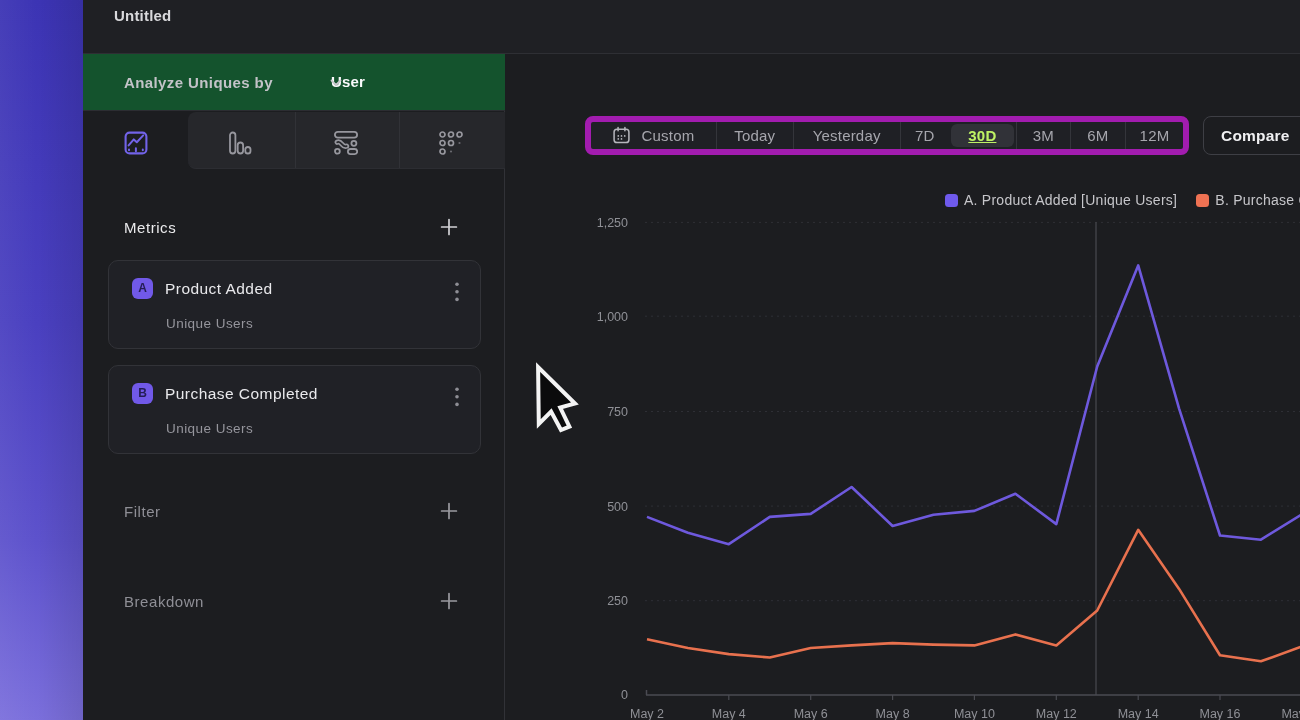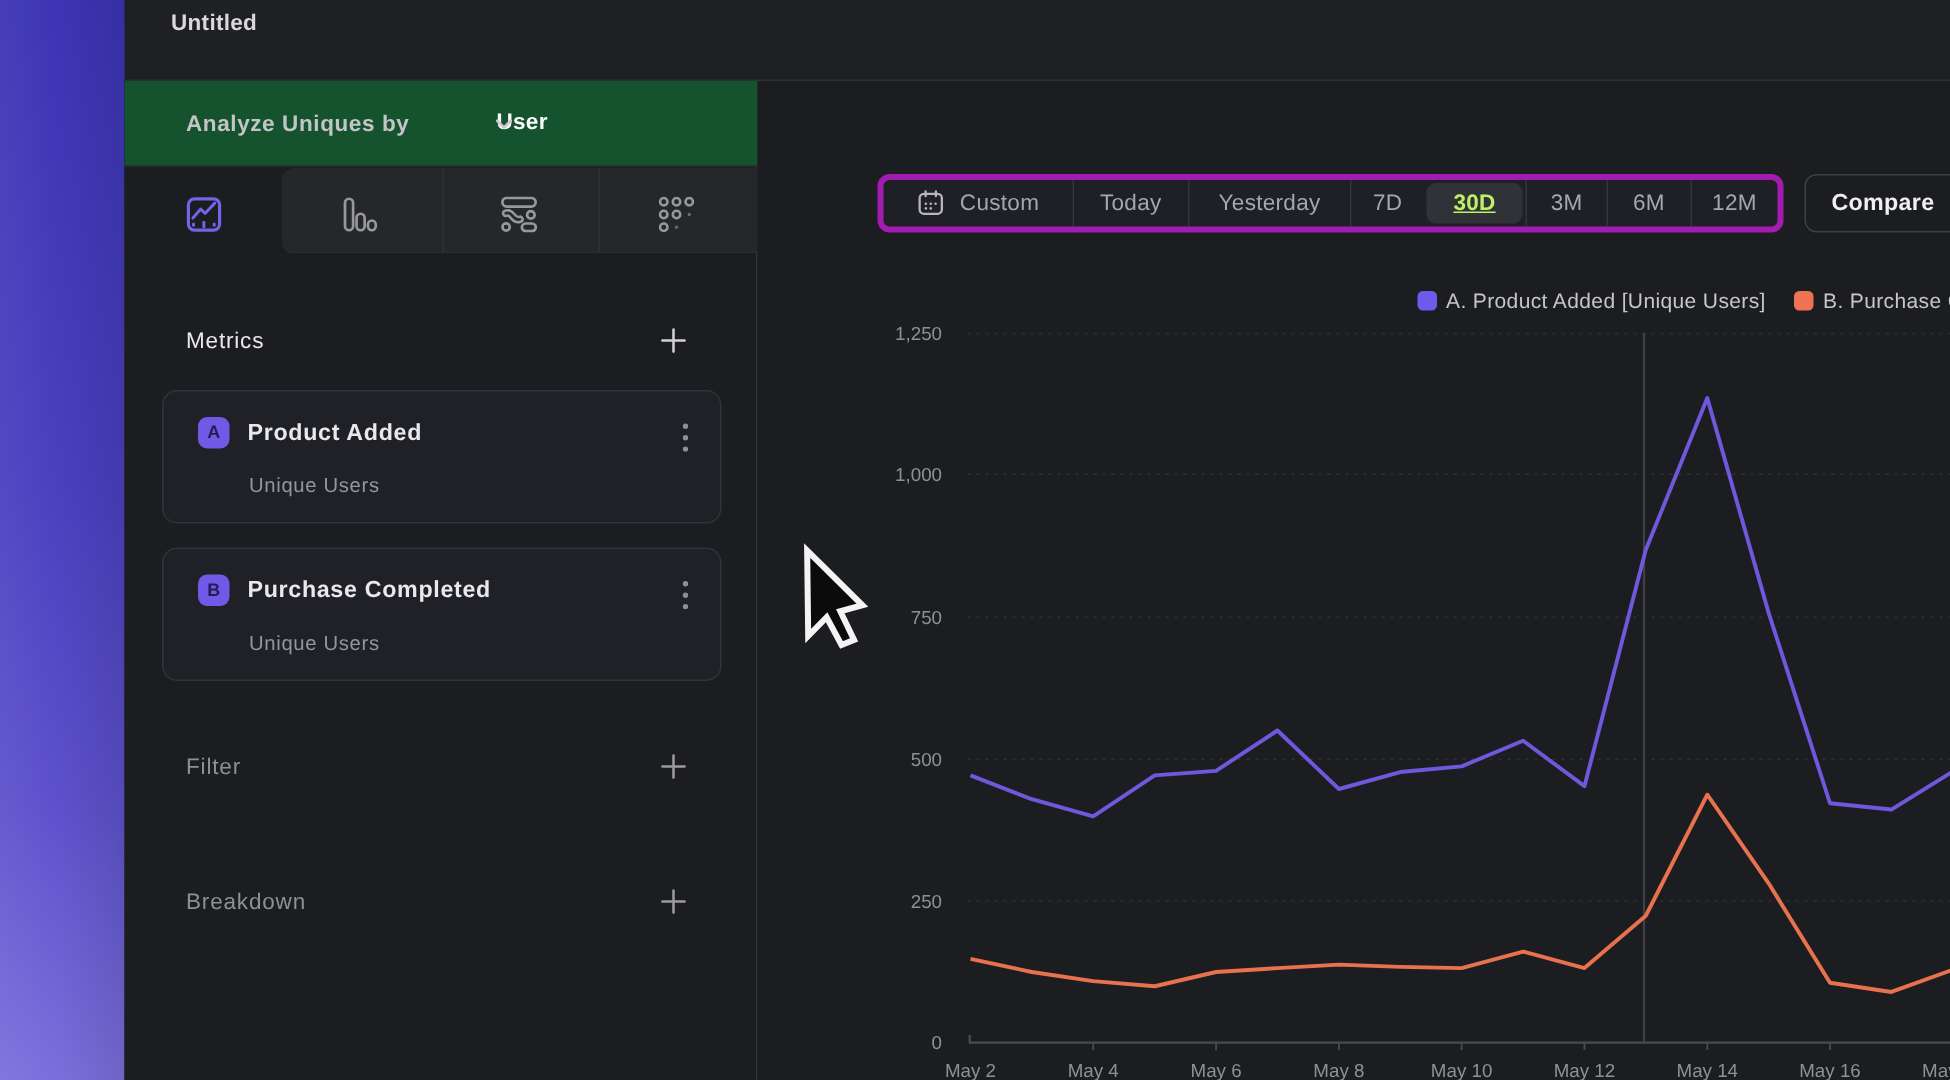--- a/index.html
+++ b/index.html
@@ -28,28 +28,28 @@
   .tabdiv { position:absolute; top:0px; width:1px; height:56px; background:#313237; }
   .ticon { position:absolute; top:20px; }
   #metrics-h { position:absolute; left:0; top:160px; width:422px; height:30px; }
   .sechead { position:absolute; left:41px; font-size:15px; font-weight:400; letter-spacing:0.55px; }
   .plus { position:absolute; left:356px; width:20px; height:20px; }
   .card { position:absolute; left:25px; width:373px; height:89px; background:#202126;
     border:1px solid #323338; border-radius:10px; }
   .badge { position:absolute; left:23px; top:17px; width:21px; height:21px; border-radius:6px;
     background:#7159e8; color:#241d55; font-size:12px; font-weight:700; text-align:center;
     line-height:21px; }
-  .cardtitle { position:absolute; left:56px; top:19px; font-size:15.5px; font-weight:700;
+  .cardtitle { position:absolute; left:56px; top:19px; font-size:15.5px; font-weight:400;
     color:#e9e9ec; letter-spacing:0.45px; }
   .cardsub { position:absolute; left:57px; top:55px; font-size:13.5px; color:#95959c;
     letter-spacing:0.45px; }
   .kebab { position:absolute; right:21px; top:21px; }
   #chart-area { left:505px; top:54px; width:795px; height:666px; background:#1c1d20; }
   #datebar { position:absolute; left:80px; top:62px; width:604px; height:39px;
-    border:4px solid #a21caf; border-radius:8px; background:#1f2025; display:flex; }
+    border:6px solid #a21caf; border-radius:8px; background:#1f2025; display:flex; }
   .seg { position:relative; height:100%; display:flex; align-items:center; justify-content:center;
     color:#a6a6ad; font-size:15px; font-weight:500; letter-spacing:0.2px; }
   .seg + .seg { border-left:1px solid #34353b; }
   .seg.active { border-left:none; }
   .seg.active .pill { position:absolute; left:2px; top:2px; right:2px; bottom:2px;
     background:#313238; border-radius:6px; }
   .seg.active span { position:relative; color:#bef264; font-weight:700;text-decoration:underline; }
   #compare { position:absolute; left:698px; top:62px; width:132px; height:39px;
     border:1px solid #3e3f45; border-radius:8px; color:#f0f0f2; font-size:15.5px; font-weight:700; letter-spacing:0.3px;
     display:flex; align-items:center; padding-left:17px; letter-spacing:0.2px; }

